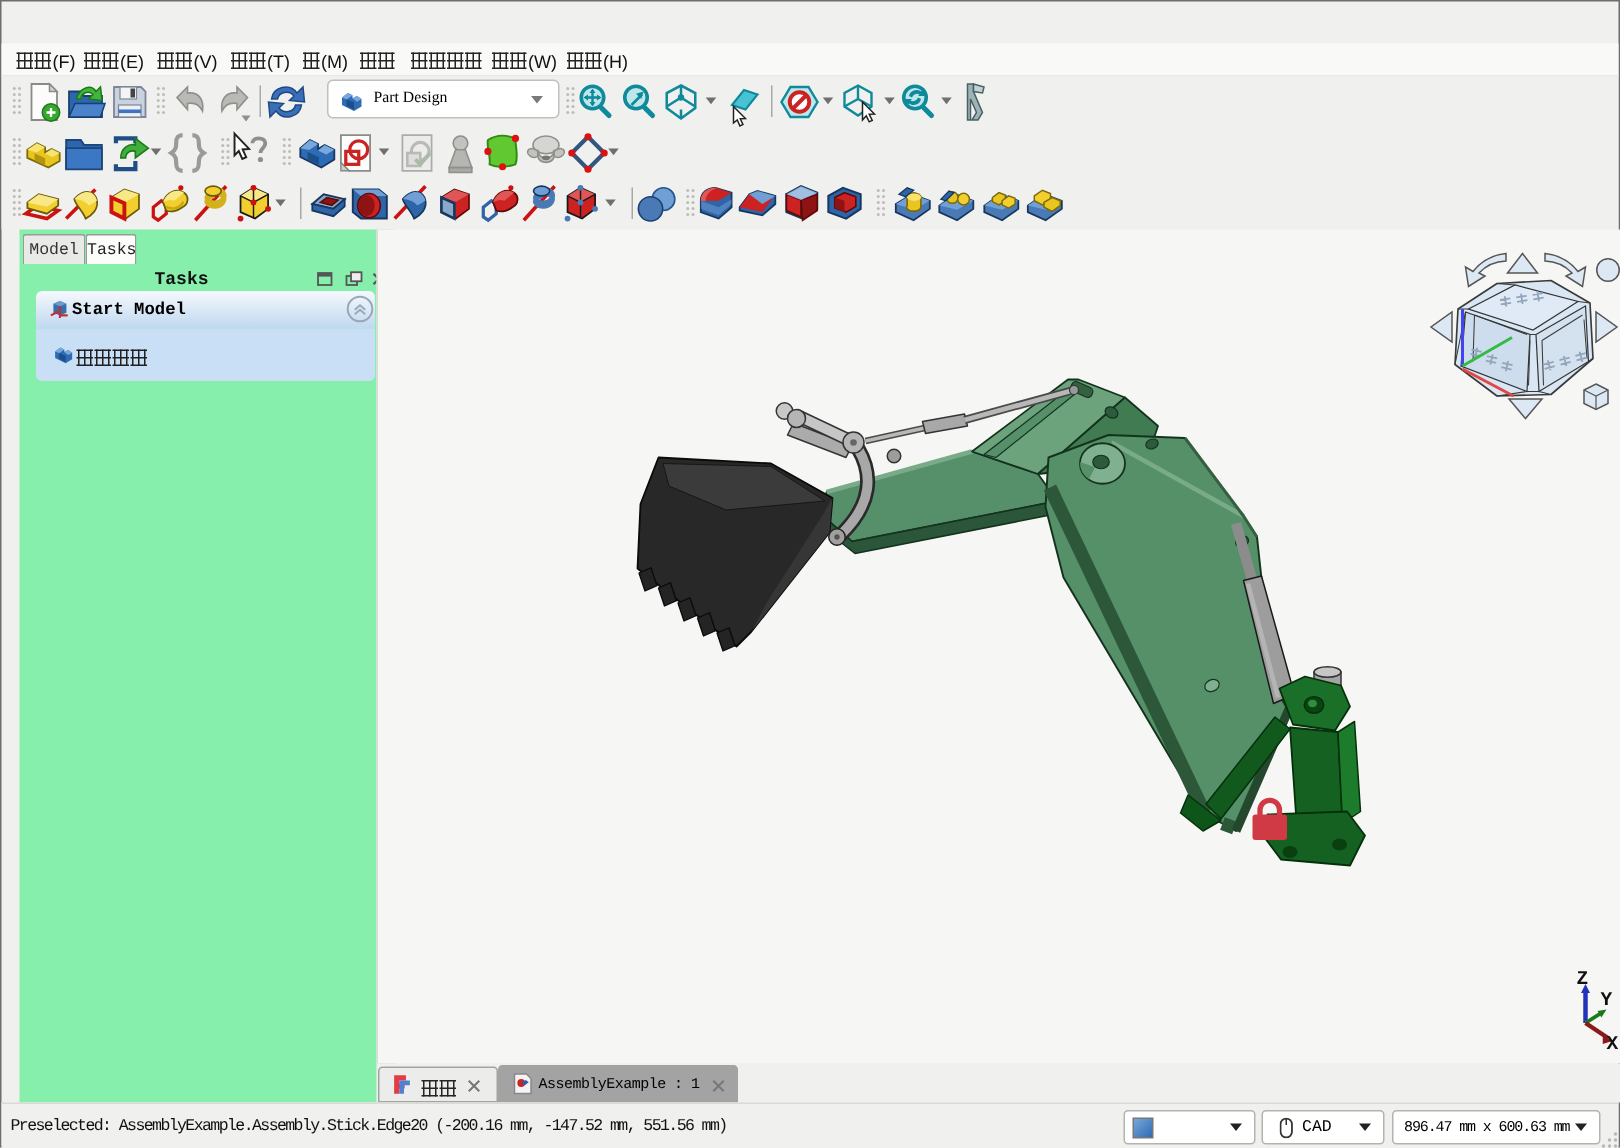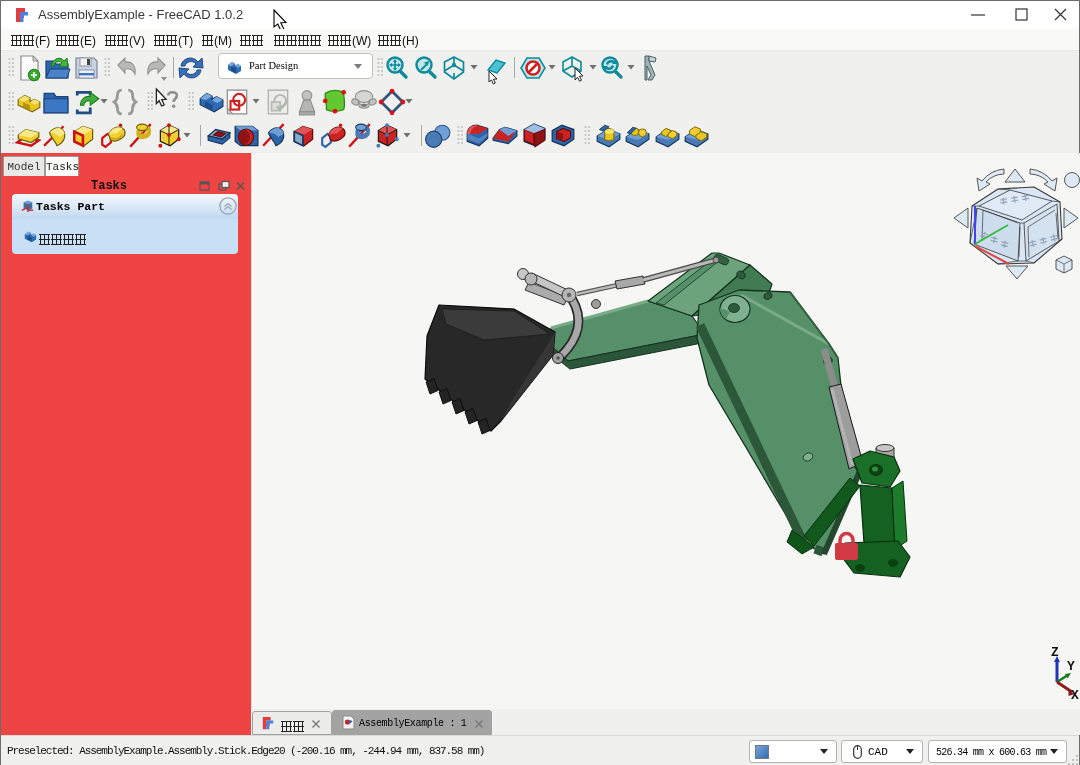--- a/index.html
+++ b/index.html
@@ -20,21 +20,21 @@
  linear-gradient(#242424,#242424) 9px 0px/1.1px 11px no-repeat;}
 .zh.b{filter:brightness(0.9);}
 
 #tools{left:0;top:50px;width:100%;height:102px;background:#f0f0ee;}
 .trow{position:absolute;left:0;width:100%;height:34px;}
 
 #wbcombo{position:absolute;left:217px;top:2px;width:155px;height:26px;background:#fff;border:1px solid #c0c0bd;border-radius:4px;box-sizing:border-box;}
 #wbcombo .lbl{position:absolute;left:30px;top:6px;font-family:Liberation Serif, serif;font-size:10.5px;color:#000;}
 #wbcombo .arr{position:absolute;right:10px;top:10px;width:0;height:0;border-left:4px solid transparent;border-right:4px solid transparent;border-top:5px solid #7a7a77;}
 
-#dock{left:0;top:152px;width:250px;height:582px;background:#ef4444;}
+#dock{left:12px;top:152px;width:250px;height:582px;background:#86efac;}
 .dtab{position:absolute;top:3px;height:20px;box-sizing:border-box;border:1px solid #9a9a97;border-bottom:none;border-radius:2px 2px 0 0;font-family:"Liberation Mono",monospace;font-size:11px;color:#222;text-align:center;padding-top:4px;}
 #dhead{position:absolute;left:0;top:23px;width:100%;height:20px;}
 #dhead .t{position:absolute;left:90px;top:3px;font-family:"Liberation Mono",monospace;font-size:12px;font-weight:bold;color:#111;}
 
 #taskbox{position:absolute;left:11px;top:41px;width:226px;height:60px;border-radius:4px;overflow:hidden;}
 #tb-head{position:absolute;left:0;top:0;width:100%;height:25px;background:linear-gradient(#f5f9fd,#c0d8f0);}
 #tb-body{position:absolute;left:0;top:25px;width:100%;height:35px;background:#c9dff6;}
 
 #view{left:250px;top:152px;width:830px;height:556px;background:#f6f6f5;border-left:1px solid #dadad7;box-sizing:border-box;}
 
@@ -42,35 +42,20 @@
 
 #status{left:0;top:734px;width:100%;height:31px;background:#f0f0ee;border-top:1px solid #d9d9d6;box-sizing:border-box;}
 #status .msg{position:absolute;left:6px;top:9px;font-family:"Liberation Mono",monospace;font-size:11px;letter-spacing:-1.05px;color:#111;white-space:nowrap;}
 .scombo{position:absolute;top:4px;height:23px;background:#fff;border:1px solid #b3b3b0;border-radius:3px;box-sizing:border-box;text-align:center;}
 .scombo .arr{position:absolute;right:8px;top:8px;width:0;height:0;border-left:4.5px solid transparent;border-right:4.5px solid transparent;border-top:5.5px solid #222;}
 .mono{font-family:"Liberation Mono",monospace;}
 </style></head>
 <body>
 <div id="win">
 
-  <div class="abs" id="title">
-    <svg class="abs" style="left:13px;top:6px" width="16" height="16" viewBox="0 0 16 16">
-      <path d="M2 1h9v4H6v2h4v4H6v4H2z" fill="#e23c44"></path>
-      <path d="M6 5h8v3.5H9.5V15H6z" fill="#4f7fd6"></path>
-    </svg>
-    <div class="abs txt">AssemblyExample - FreeCAD 1.0.2</div>
-    <svg class="abs" style="left:962px;top:0" width="118" height="28" viewBox="0 0 118 28">
-      <path d="M8 14h14" stroke="#333" stroke-width="1.2"></path>
-      <rect x="53" y="8" width="11" height="11" fill="none" stroke="#333" stroke-width="1.2"></rect>
-      <path d="M92 8l11 11M103 8l-11 11" stroke="#333" stroke-width="1.2"></path>
-    </svg>
-    <svg class="abs" style="left:268px;top:8px" width="22" height="26" viewBox="0 0 22 26">
-      <path d="M5 1l12 12.5-5.2.3 3 6.3-3 1.4-3-6.4L5 18z" fill="#fff" stroke="#000" stroke-width="1.1"></path>
-    </svg>
-  </div>
 
   <div class="abs" id="menu">
     <div class="mi" style="left:10px"><span class="zh"></span><span class="zh"></span>(F)</div>
     <div class="mi" style="left:55px"><span class="zh"></span><span class="zh"></span>(E)</div>
     <div class="mi" style="left:104px"><span class="zh"></span><span class="zh"></span>(V)</div>
     <div class="mi" style="left:153px"><span class="zh"></span><span class="zh"></span>(T)</div>
     <div class="mi" style="left:201px"><span class="zh"></span>(M)</div>
     <div class="mi" style="left:239px"><span class="zh"></span><span class="zh"></span></div>
     <div class="mi" style="left:273px"><span class="zh"></span><span class="zh"></span><span class="zh"></span><span class="zh"></span></div>
     <div class="mi" style="left:327px"><span class="zh"></span><span class="zh"></span>(W)</div>
@@ -467,21 +452,21 @@
       </svg>
     </div>
     <div id="taskbox">
       <div id="tb-head">
         <svg class="abs" style="left:9px;top:5px" width="13" height="13" viewBox="0 0 15 15">
           <path d="M3 4l5-2 5 2v7l-5 2-5-2z" fill="#3a6ea8"></path>
           <path d="M3 4l5-2 5 2-5 2z" fill="#6d9bd0"></path>
           <path d="M8 6v9" stroke="#c03030" stroke-width="1.6"></path>
           <path d="M1 13l6-3M8 13h6" stroke="#c03030" stroke-width="1.6"></path>
         </svg>
-        <div class="abs mono" style="left:24px;top:6px;font-size:11.5px;font-weight:bold;color:#000;">Tasks Part</div>
+        <div class="abs mono" style="left:24px;top:6px;font-size:11.5px;font-weight:bold;color:#000;">Start Model</div>
         <svg class="abs" style="left:206px;top:2px" width="20" height="20" viewBox="0 0 20 20">
           <circle cx="10" cy="10" r="8.2" fill="none" stroke="#9aa7b8" stroke-width="1.3"></circle>
           <path d="M6.5 10.5l3.5-3 3.5 3M6.5 13.5l3.5-3 3.5 3" fill="none" stroke="#9aa7b8" stroke-width="1.3"></path>
         </svg>
       </div>
       <div id="tb-body">
         <svg class="abs" style="left:11px;top:10px" width="14" height="14" viewBox="0 0 16 16">
           <path d="M2 6l4-3 3 1.5v2L12 5l3 2v5l-5 3-8-4z" fill="#2d6cb5"></path>
           <path d="M2 6l4-3 3 1.5-4 3z" fill="#7aa8dd"></path>
           <path d="M9 6.5L12 5l3 2-3 1.8z" fill="#7aa8dd"></path>
@@ -643,35 +628,35 @@
         <path d="M5.5 7l3-2 2 1.5-2.6 2z" fill="#2d5fa8"></path>
       </svg>
       <div class="abs mono" style="left:26px;top:7px;font-size:10px;letter-spacing:-0.35px;color:#000;">AssemblyExample : 1</div>
       <svg class="abs" style="left:141px;top:8px" width="10" height="10" viewBox="0 0 10 10">
           <path d="M1.5 1.5l7 7M8.5 1.5l-7 7" stroke="#777" stroke-width="1.4"></path>
         </svg>
     </div>
   </div>
 
   <div class="abs" id="status">
-    <div class="msg">Preselected: AssemblyExample.Assembly.Stick.Edge20 (-200.16 mm, -244.94 mm, 837.58 mm)</div>
+    <div class="msg">Preselected: AssemblyExample.Assembly.Stick.Edge20 (-200.16 mm, -147.52 mm, 551.56 mm)</div>
     <div class="scombo" style="left:748px;width:88px;">
       <div class="abs" style="left:5px;top:4px;width:12px;height:12px;background:linear-gradient(135deg,#7aa6d8,#2e6db4);border:1px solid #777;"></div>
       <div class="arr"></div>
     </div>
     <div class="scombo" style="left:840px;width:82px;">
       <svg class="abs" style="left:11px;top:4px" width="9" height="14" viewBox="0 0 9 14">
         <rect x="0.7" y="0.7" width="7.6" height="12.6" rx="3.8" fill="none" stroke="#333" stroke-width="1.2"></rect>
         <path d="M4.5 1v4" stroke="#333" stroke-width="1"></path>
       </svg>
       <div class="abs mono" style="left:26px;top:5px;font-size:11px;color:#000;">CAD</div>
       <div class="arr"></div>
     </div>
     <div class="scombo" style="left:927px;width:139px;">
-      <div class="abs mono" style="left:7px;top:6px;font-size:10px;letter-spacing:-0.75px;color:#000;">526.34 mm x 600.63 mm</div>
+      <div class="abs mono" style="left:7px;top:6px;font-size:10px;letter-spacing:-0.75px;color:#000;">896.47 mm x 600.63 mm</div>
       <div class="arr"></div>
     </div>
     <svg class="abs" style="left:1066px;top:18px" width="12" height="12" viewBox="0 0 12 12">
       <g fill="#b5b5b2">
           <circle cx="10" cy="2" r="1.1"></circle>
           <circle cx="10" cy="6" r="1.1"></circle>
           <circle cx="10" cy="10" r="1.1"></circle>
           <circle cx="6" cy="6" r="1.1"></circle>
           <circle cx="6" cy="10" r="1.1"></circle>
           <circle cx="2" cy="10" r="1.1"></circle>

